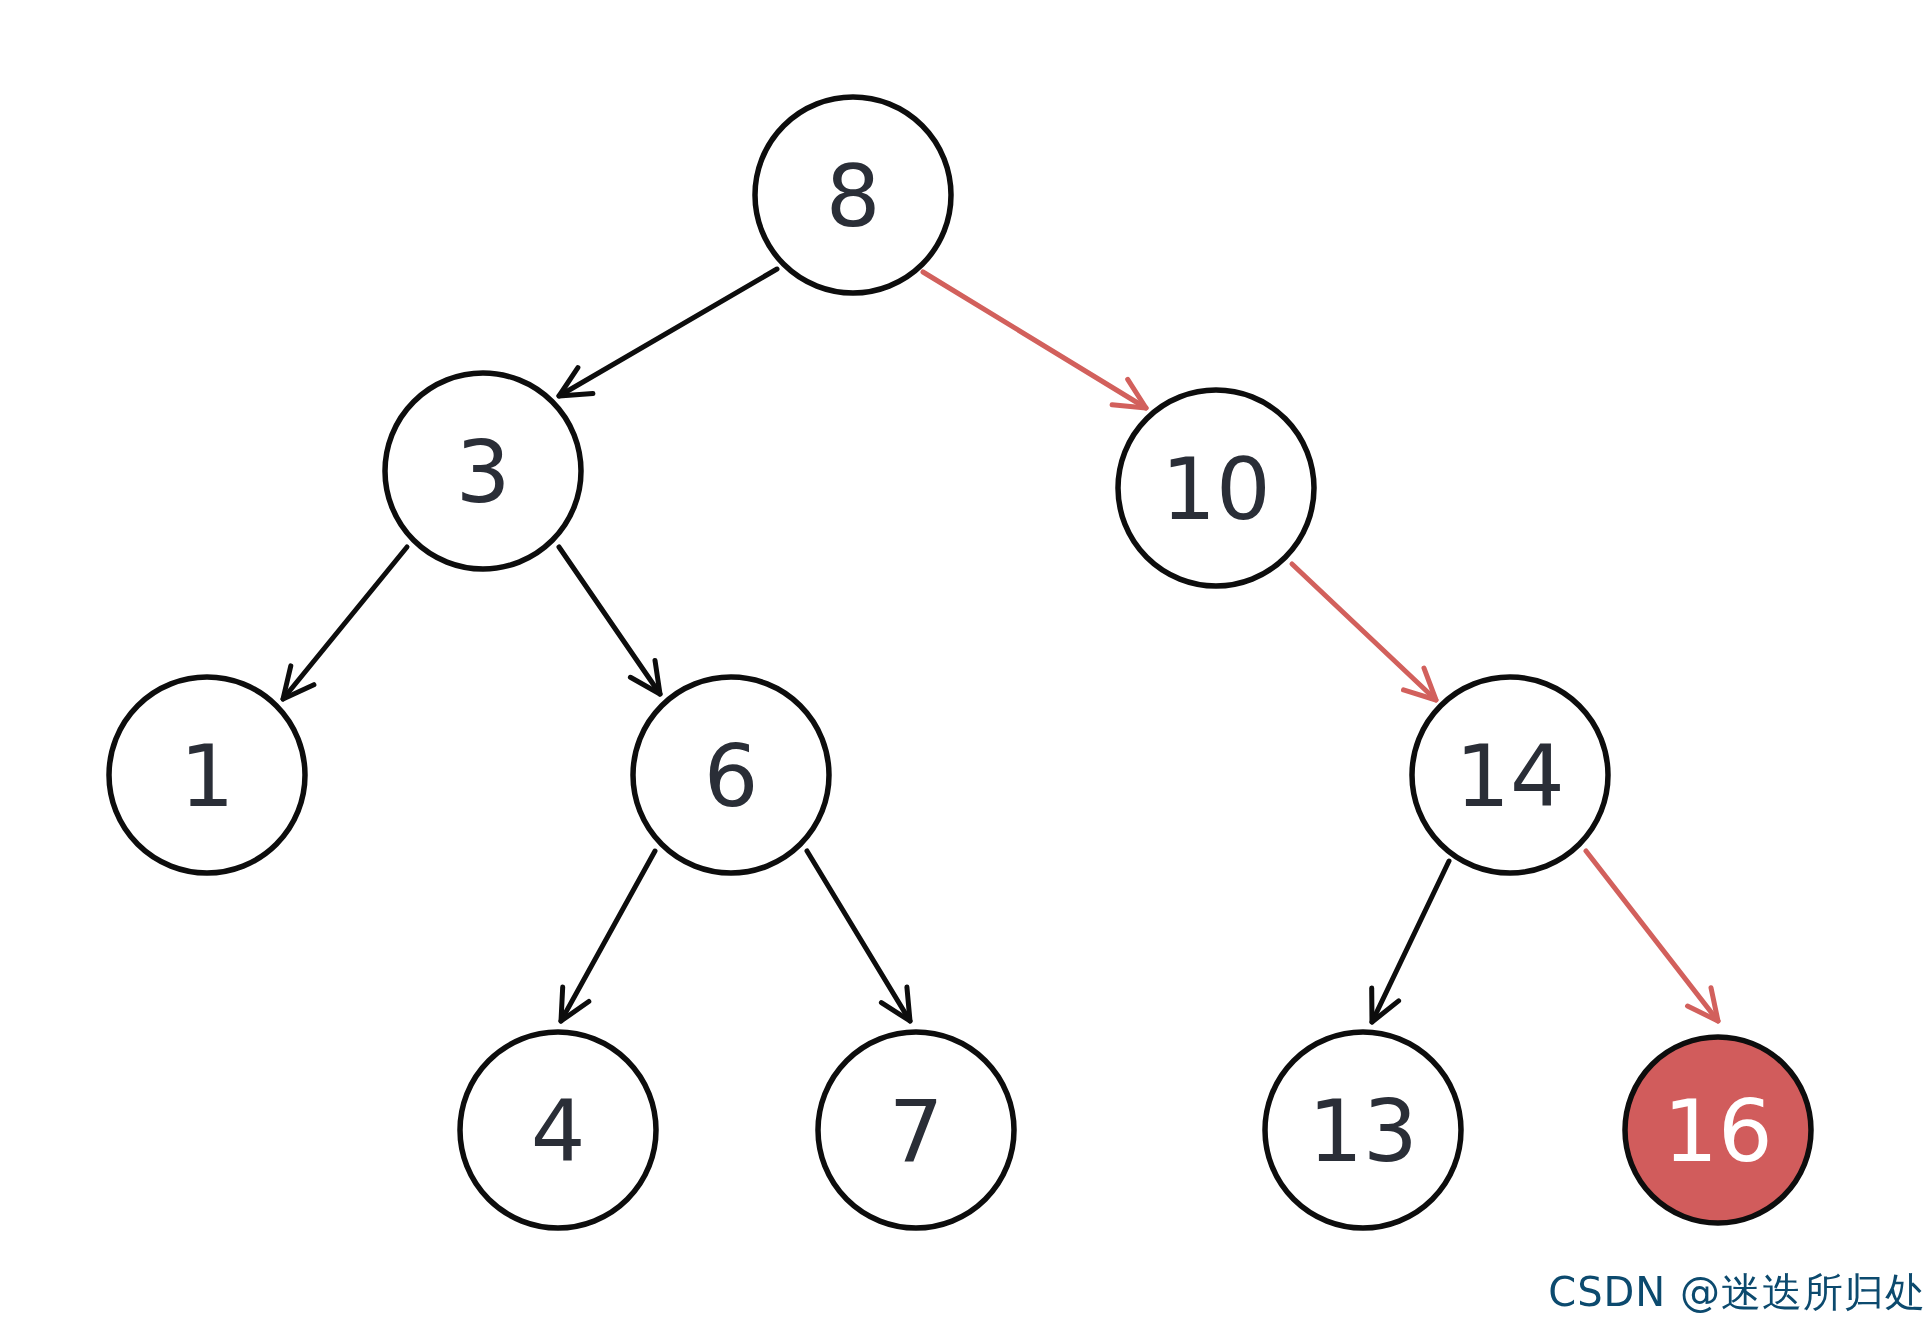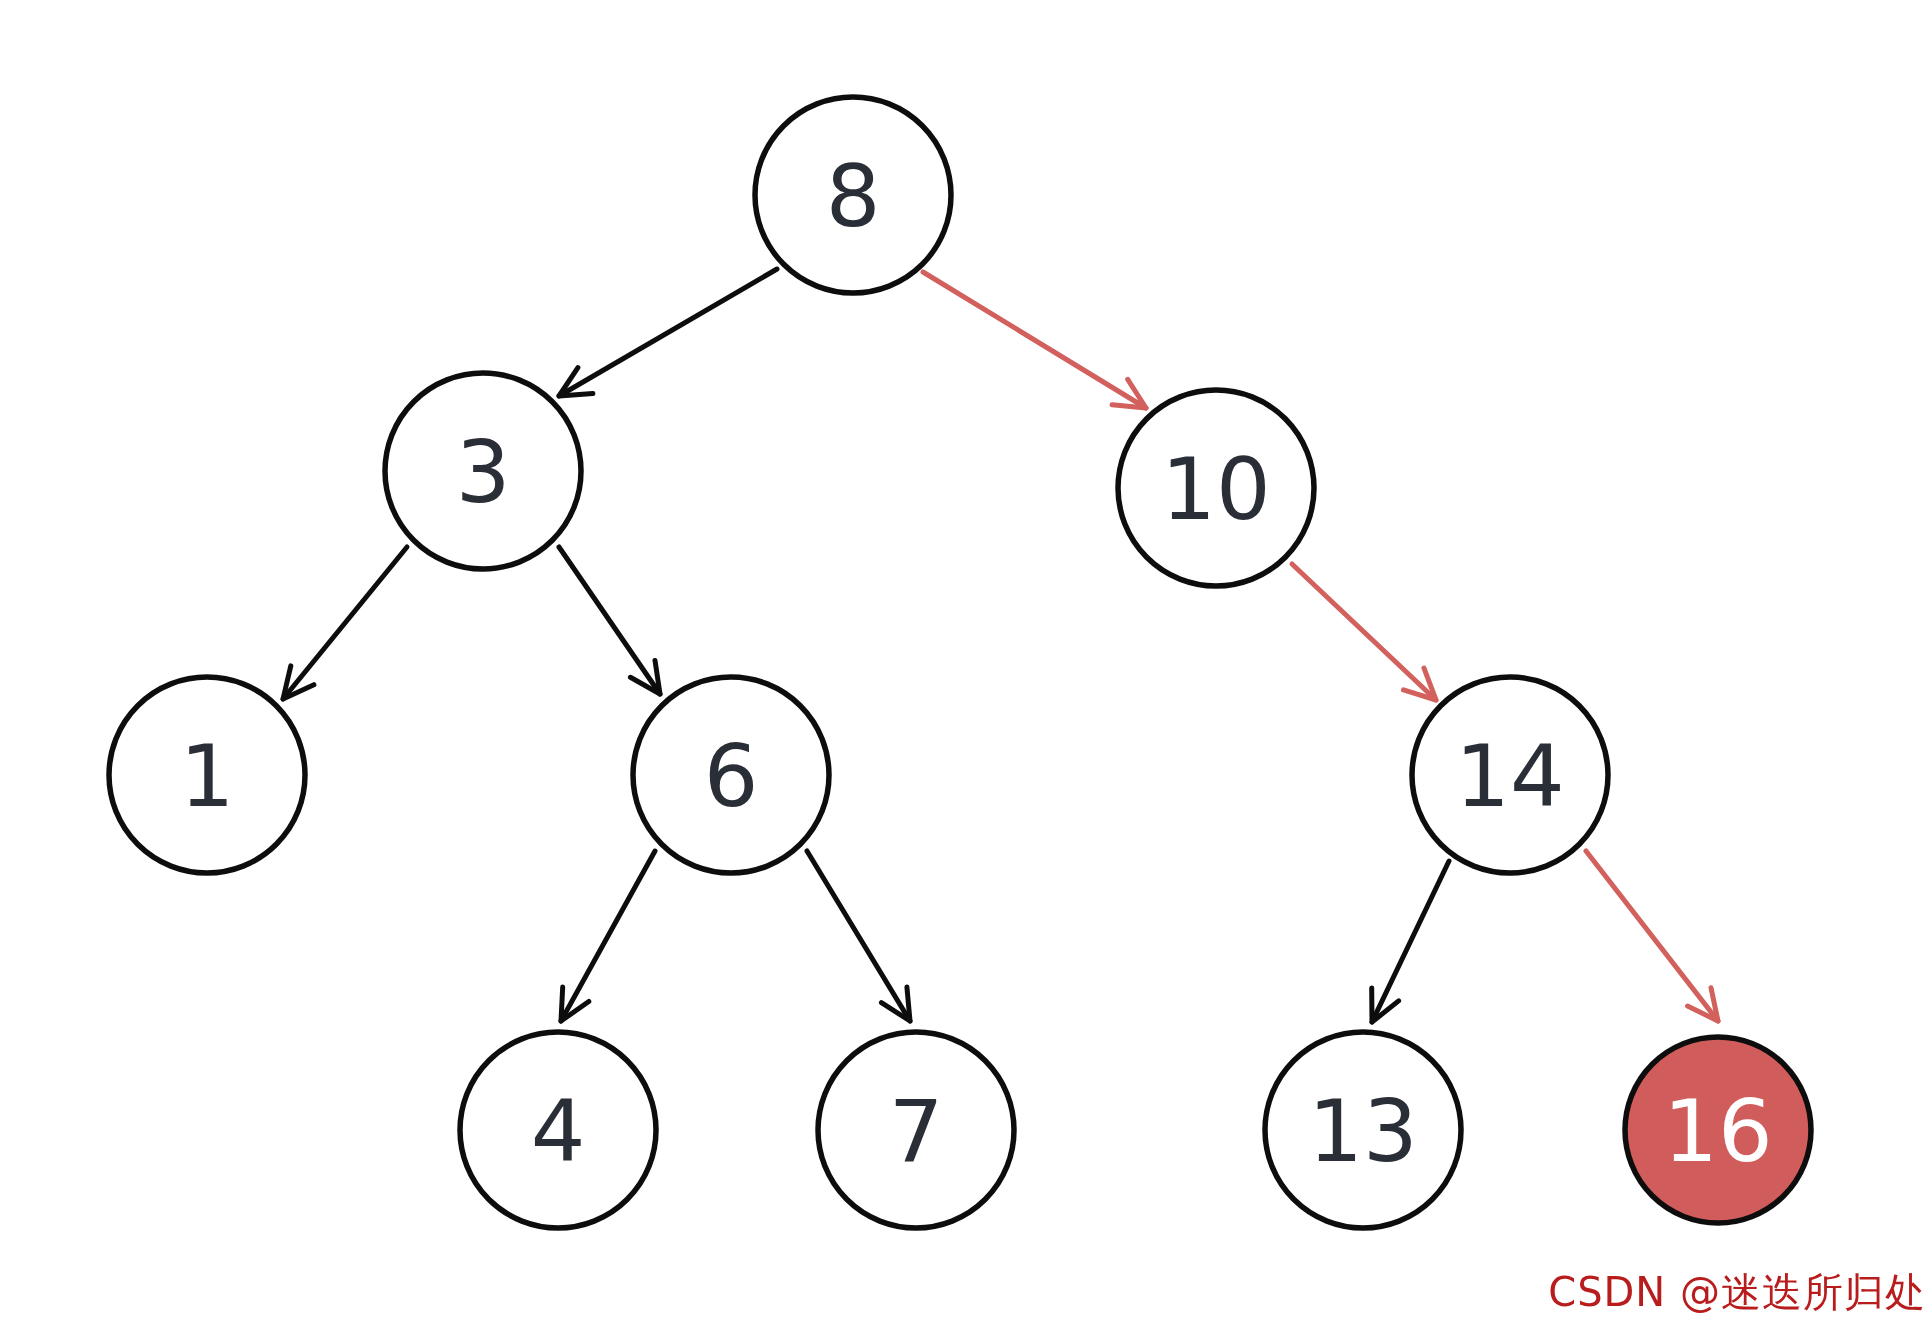--- a/index.html
+++ b/index.html
@@ -76,14 +76,14 @@
       <text x="1510" y="806" text-anchor="middle" fill="#2a2e37">14</text>
       <circle cx="558" cy="1130" r="98" fill="#ffffff" stroke="#0d0d0d" stroke-width="5.5"></circle>
       <text x="558" y="1161" text-anchor="middle" fill="#2a2e37">4</text>
       <circle cx="916" cy="1130" r="98" fill="#ffffff" stroke="#0d0d0d" stroke-width="5.5"></circle>
       <text x="916" y="1161" text-anchor="middle" fill="#2a2e37">7</text>
       <circle cx="1363" cy="1130" r="98" fill="#ffffff" stroke="#0d0d0d" stroke-width="5.5"></circle>
       <text x="1363" y="1161" text-anchor="middle" fill="#2a2e37">13</text>
       <circle cx="1718" cy="1130" r="93" fill="#d15c5c" stroke="#0d0d0d" stroke-width="5.5"></circle>
       <text x="1718" y="1161" text-anchor="middle" fill="#ffffff">16</text>
     </svg>
-  <div class="watermark" style="color: #b91c1c;">CSDN @迷迭所归处</div>
+  <div class="watermark" style="color: #0c4a6e;">CSDN @迷迭所归处</div>
 </div>
 
 </body></html>

